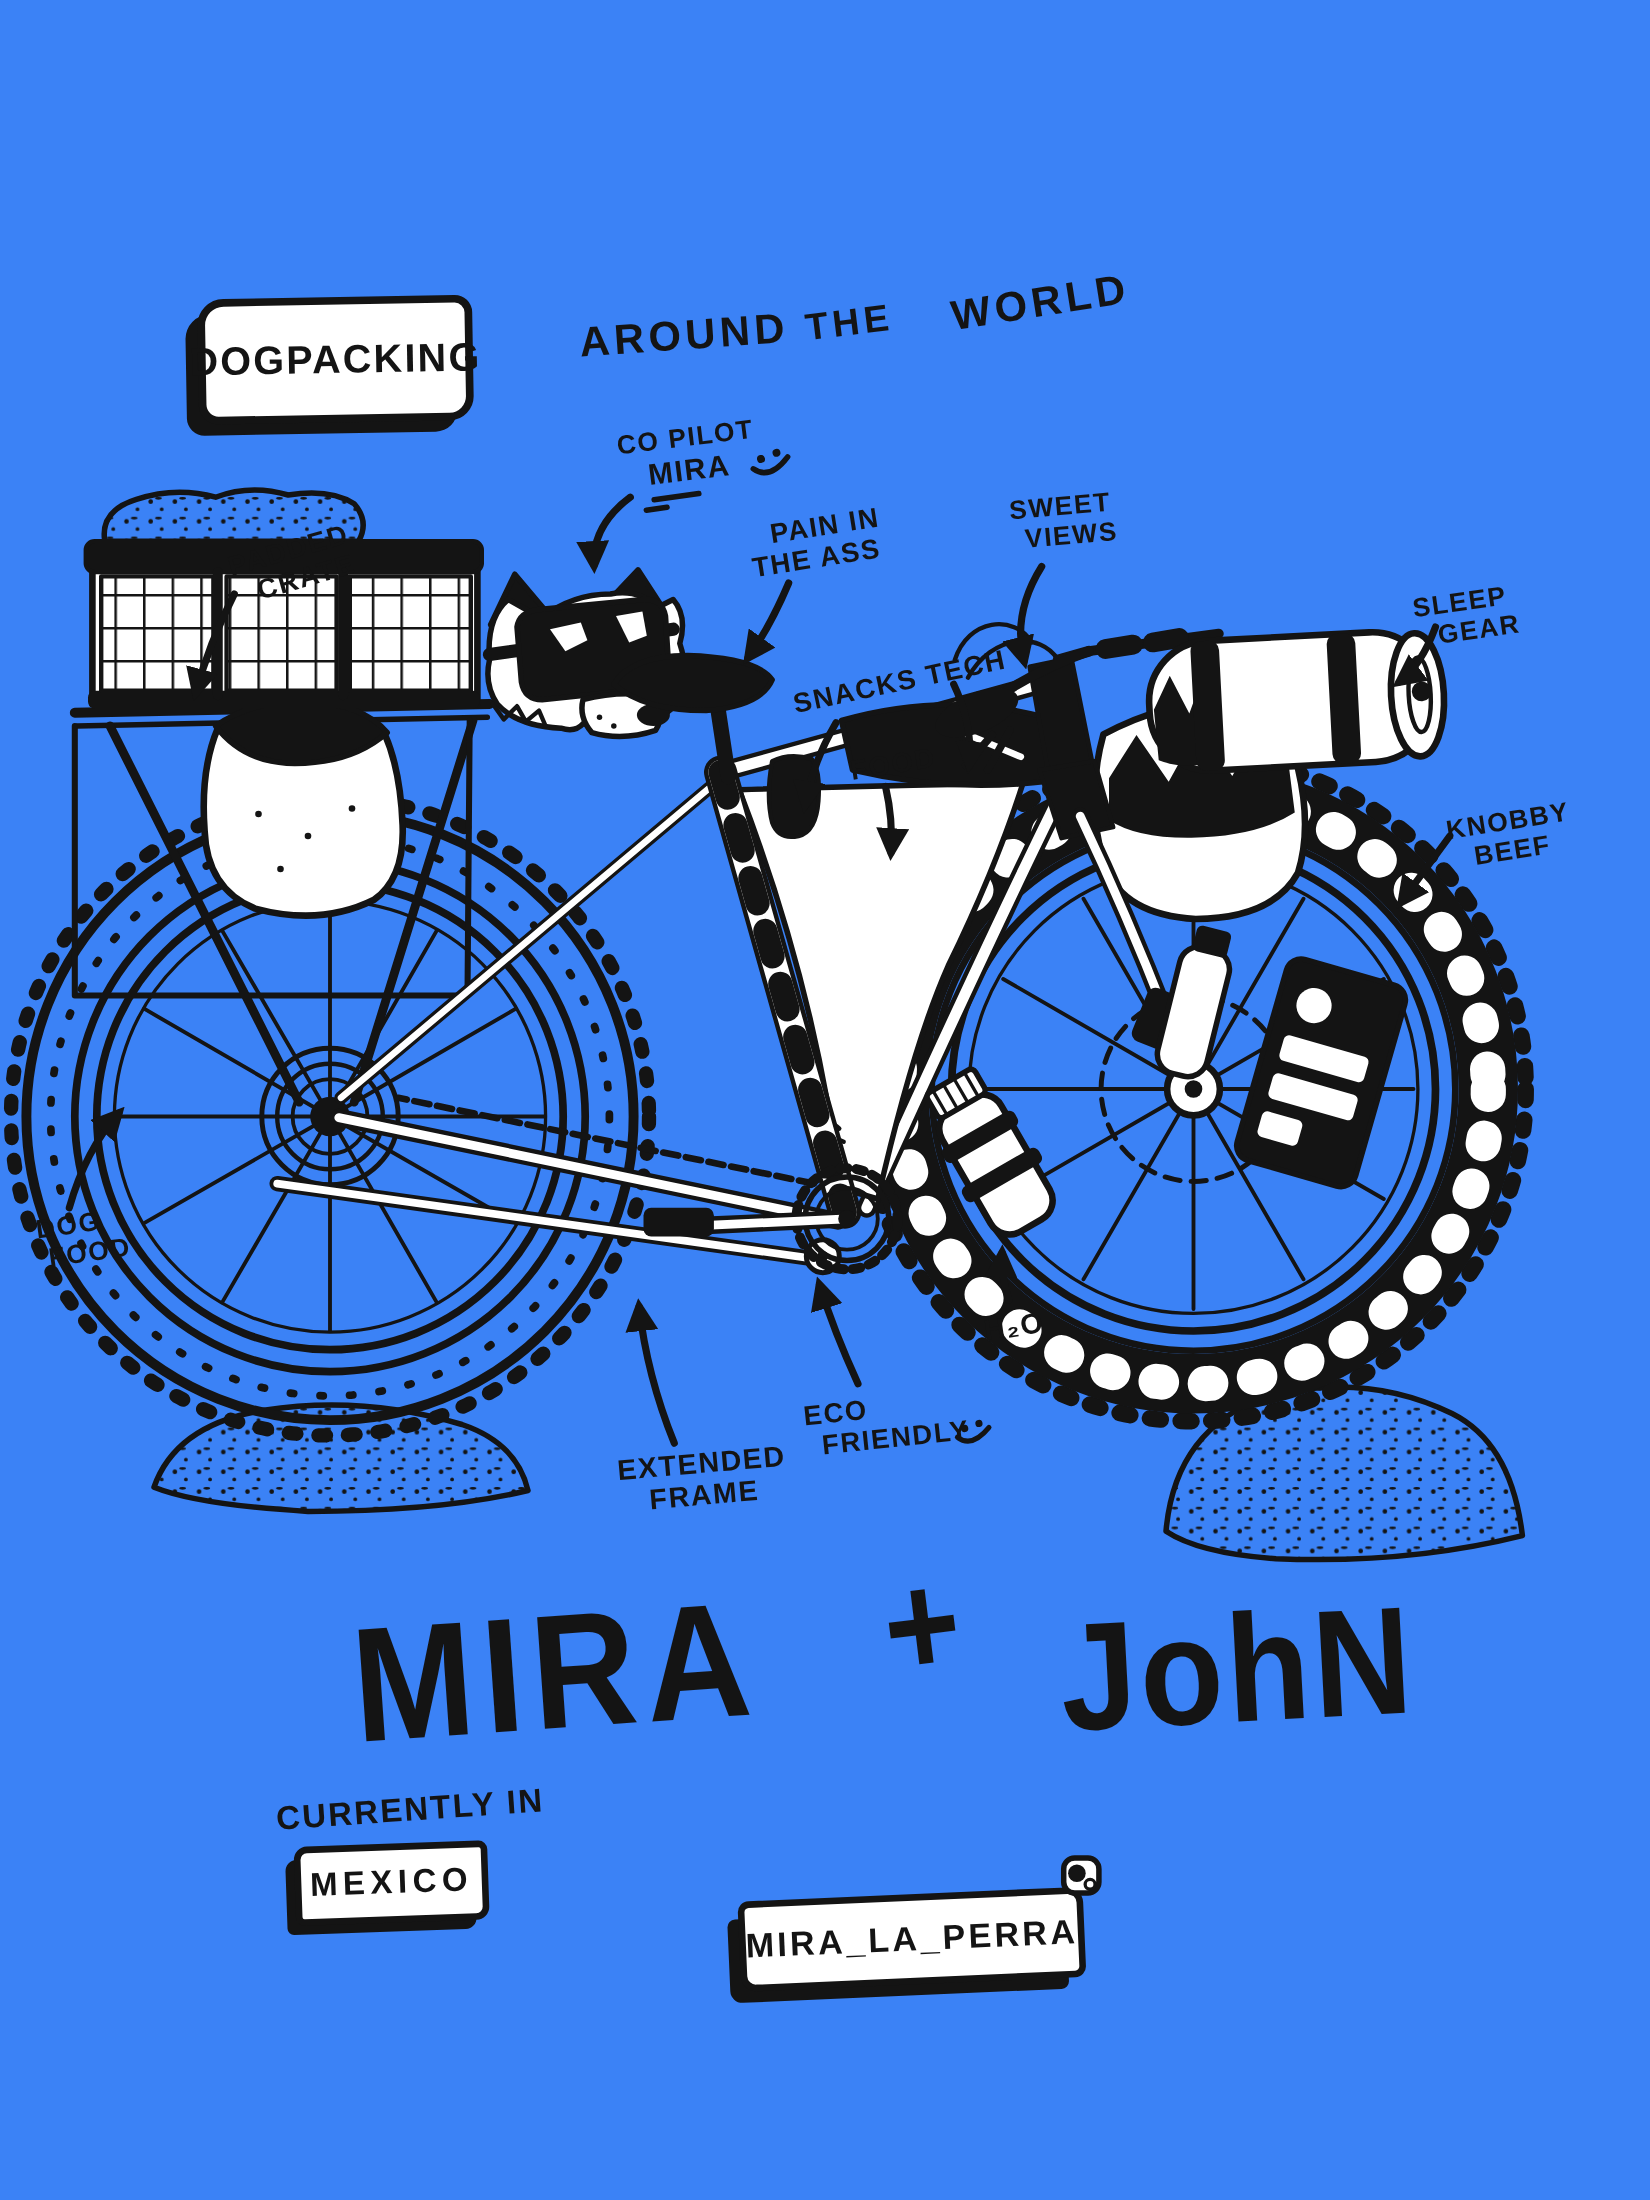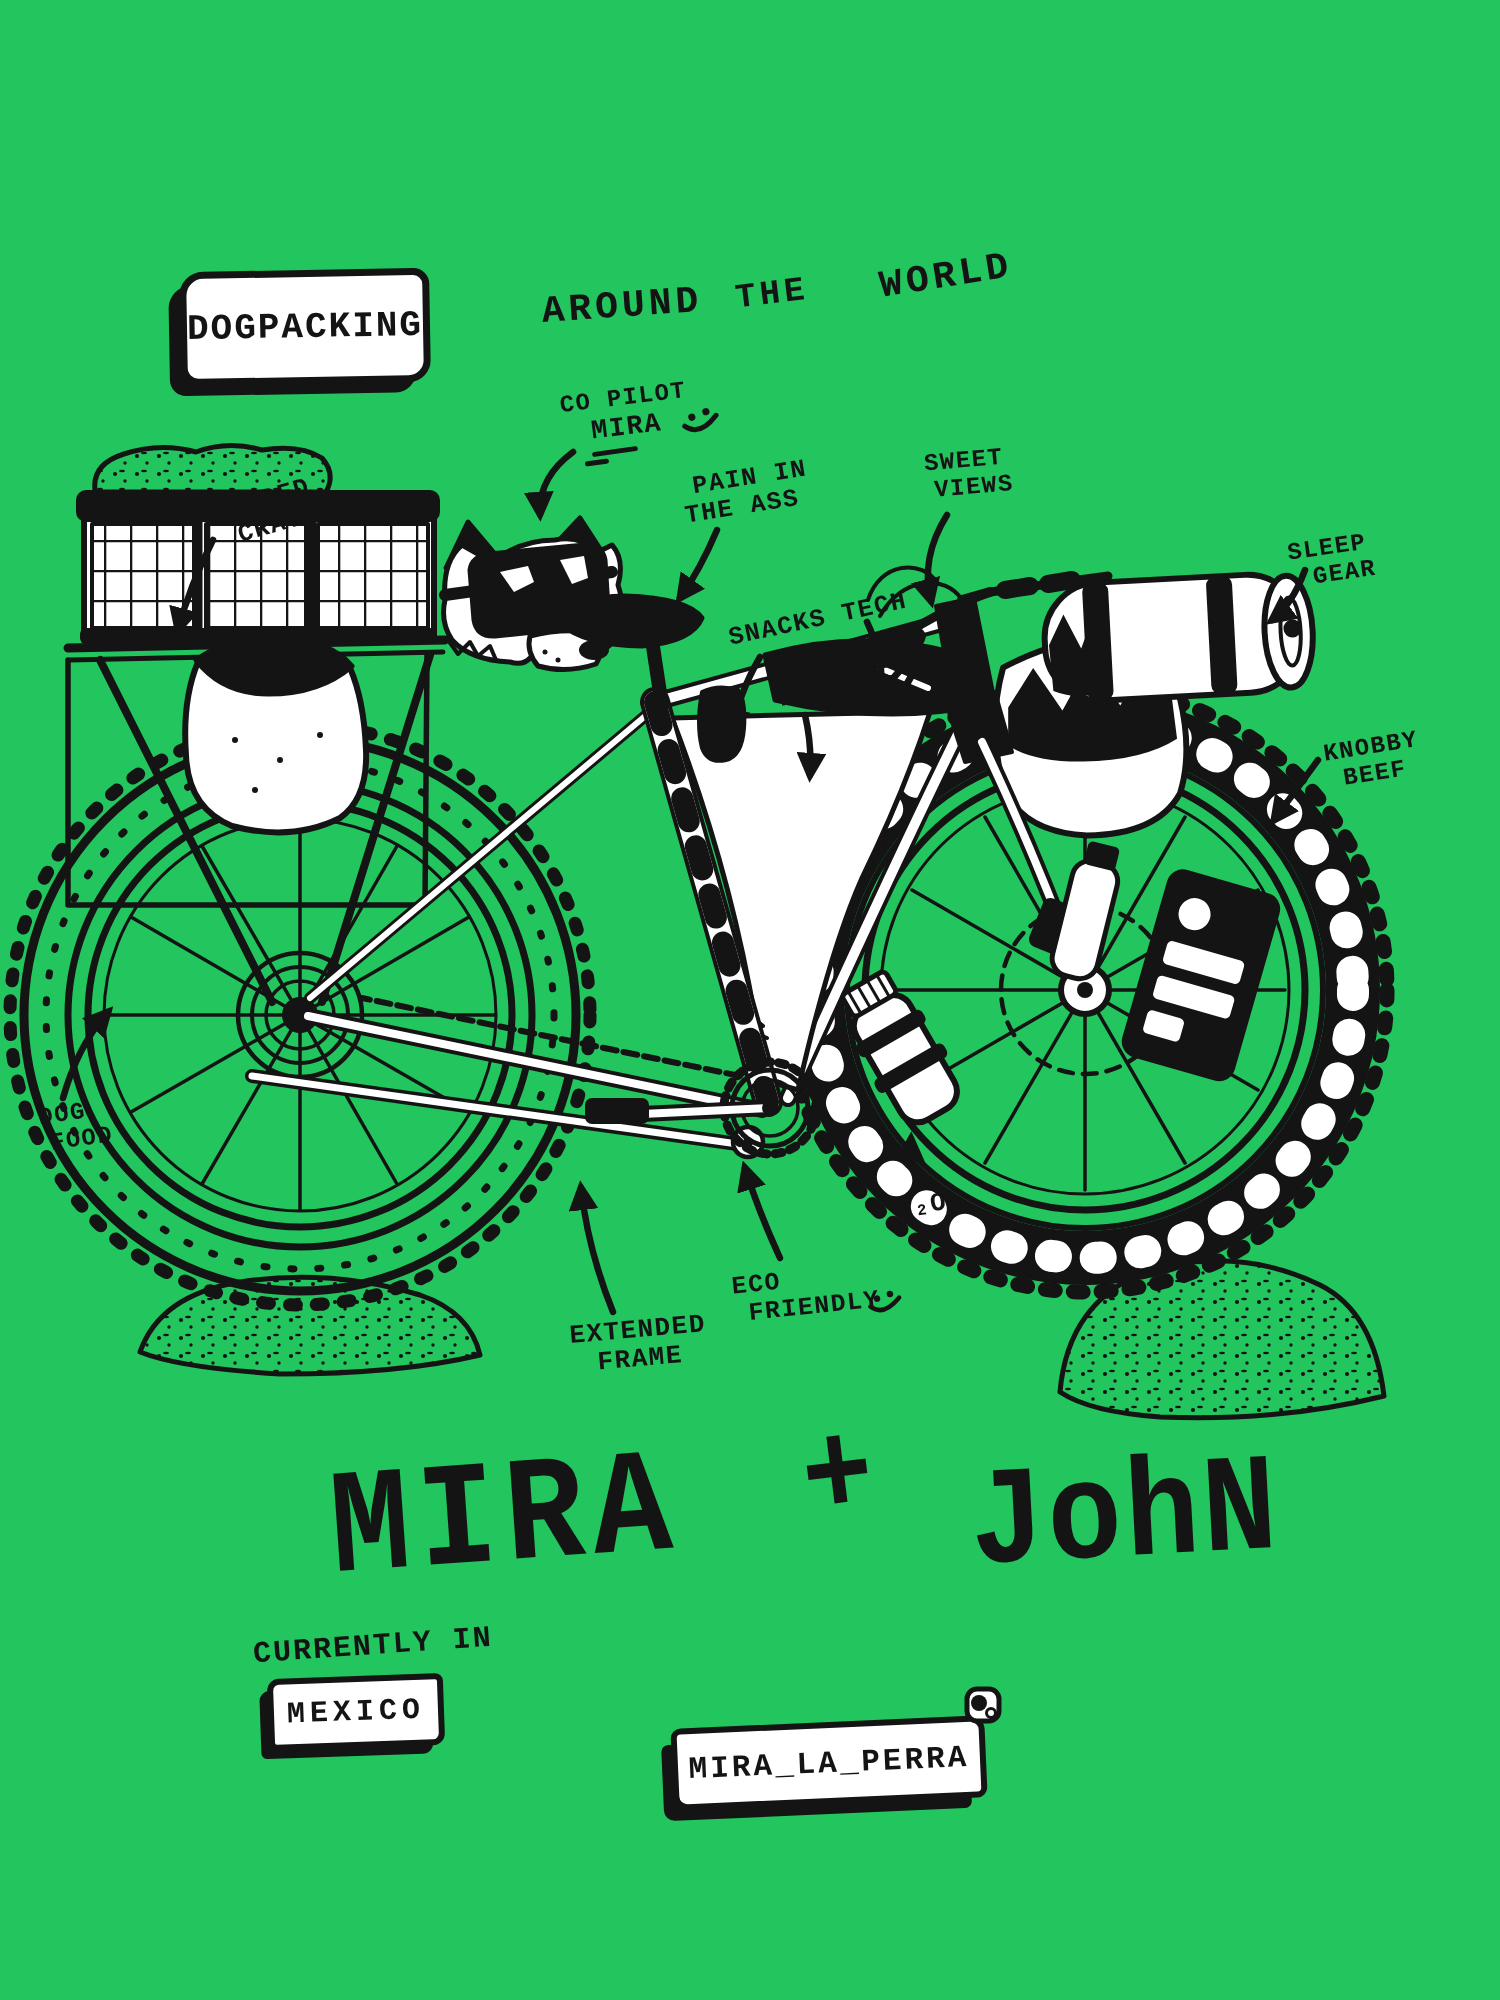--- a/index.html
+++ b/index.html
@@ -1,17 +1,17 @@
 <!DOCTYPE html>
 <html><head>
 <meta charset="utf-8">
 <style>
   html,body{margin:0;padding:0;background:#fff;}
-  #canvas{position:relative;width:1500px;height:2000px;background:#22c55e;overflow:hidden;
-          font-family:Liberation Mono, monospace;color:#141414;}
+  #canvas{position:relative;width:1500px;height:2000px;background:#3b82f6;overflow:hidden;
+          font-family:Liberation Sans, sans-serif;color:#141414;}
   #art{position:absolute;left:0;top:0;width:1500px;height:2000px;}
   .lbl{position:absolute;transform:translate(-50%,-50%) rotate(var(--r,0deg));
        display:flex;flex-direction:column;align-items:center;text-align:center;
        font-weight:bold;color:#141414;line-height:1.12;letter-spacing:1.5px;white-space:nowrap;}
   .lbl span{display:block;}
   .titleword{position:absolute;transform:translate(-50%,-50%) rotate(var(--r,0deg));
        font-weight:bold;color:#141414;letter-spacing:4px;white-space:nowrap;}
   .sketchbox{position:absolute;border:7px solid #141414;border-radius:24px 16px 22px 18px;
        background:#fff;display:flex;align-items:center;justify-content:center;
        box-shadow:-13px 12px 0 -2px #141414;font-weight:bold;color:#141414;white-space:nowrap;}

